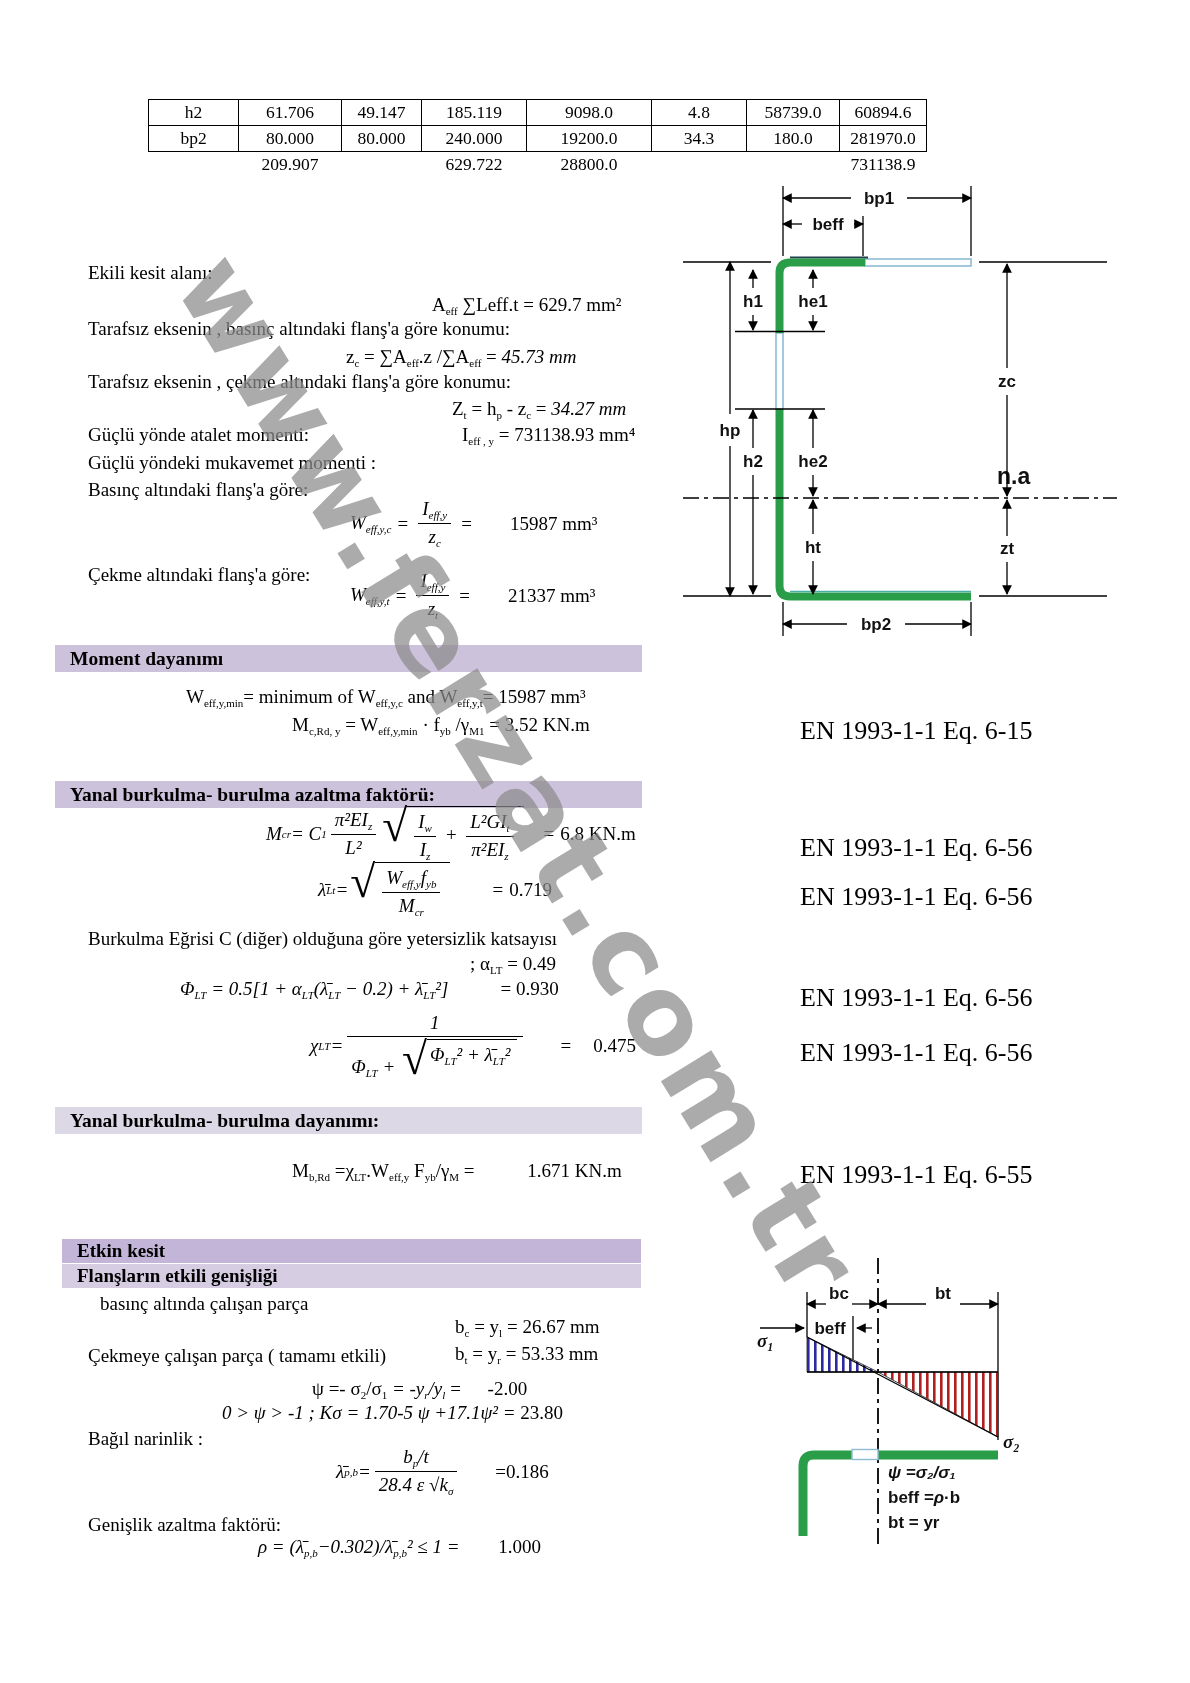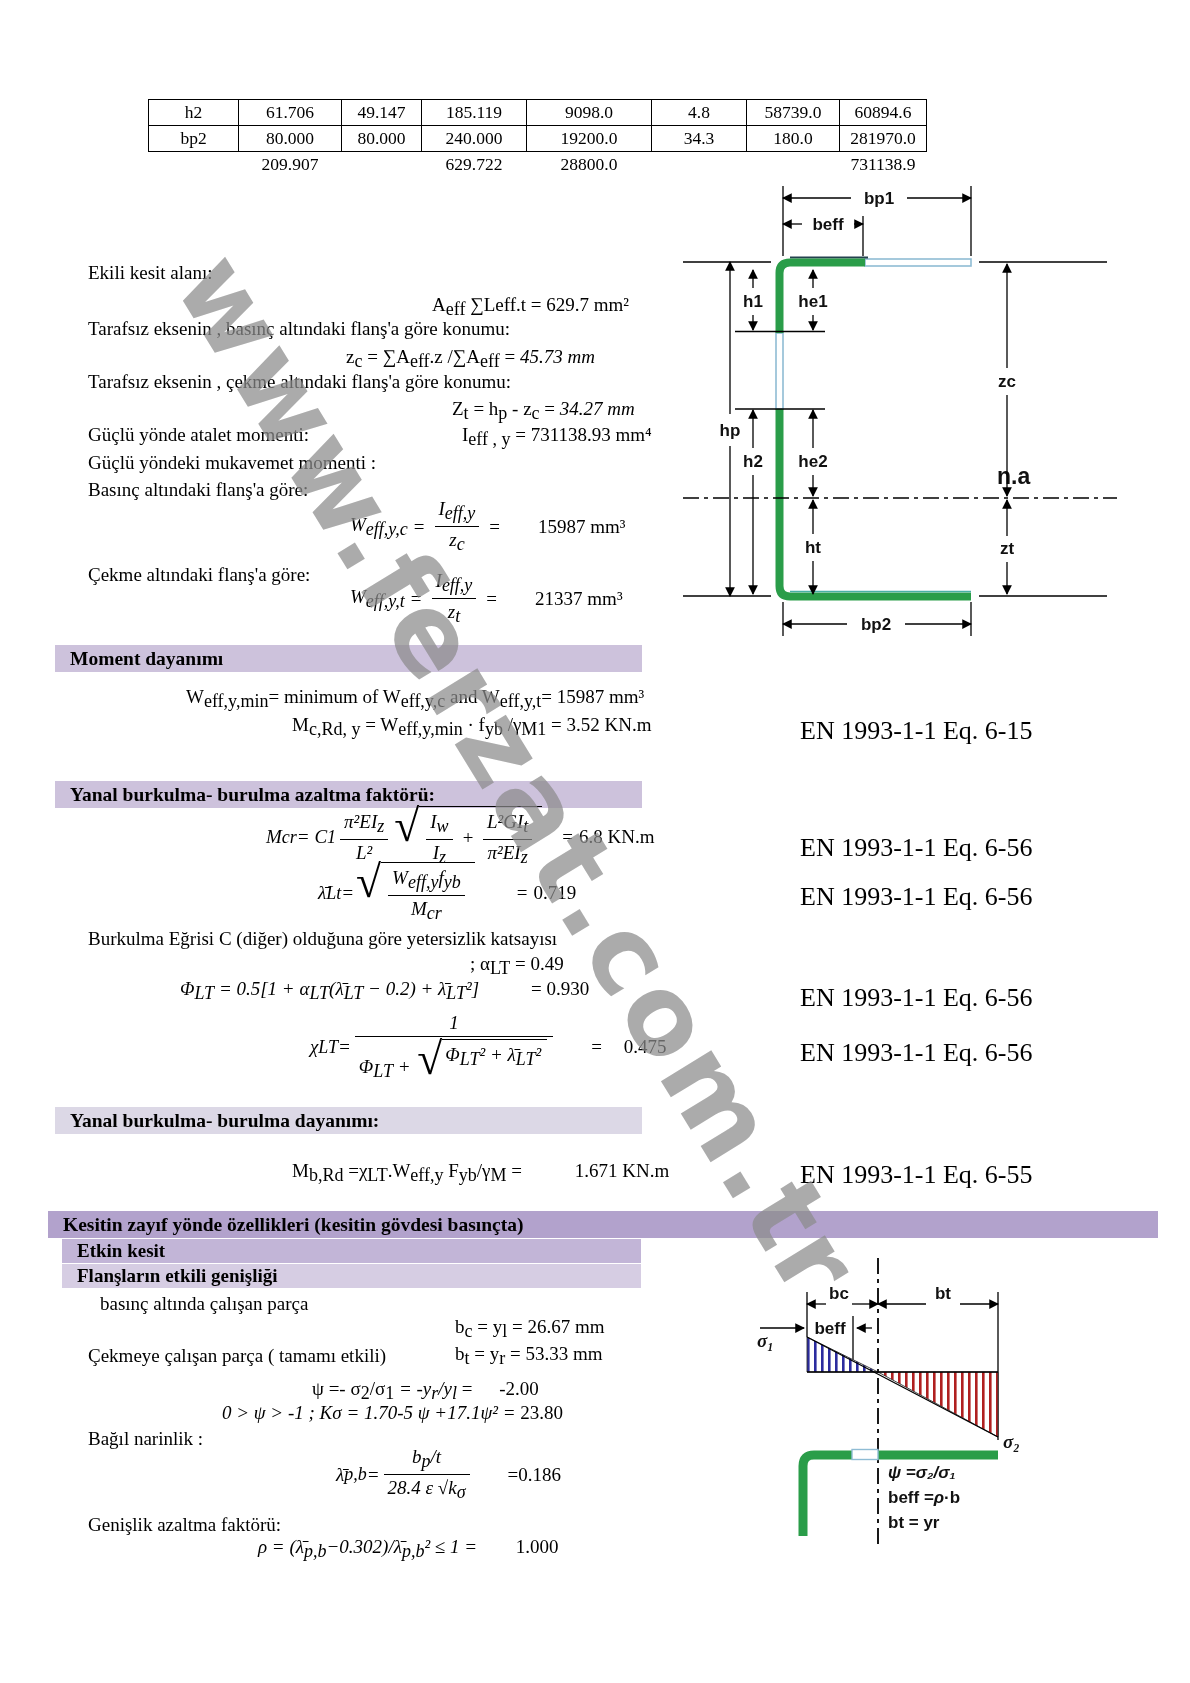--- a/index.html
+++ b/index.html
@@ -1,21 +1,21 @@
 <!DOCTYPE html>
 <html><head>
 <meta charset="utf-8">
 <style>
   html,body{margin:0;padding:0;background:#e8e8e8;}
   .page{position:relative;width:1190px;height:1683px;background:#ffffff;margin:0 auto;
         font-family:"Liberation Serif",serif;color:#000;overflow:hidden;}
   .abs{position:absolute;white-space:nowrap;}
   .t{font-size:19px;line-height:22px;}
   .it{font-style:italic;}
-  .sb{font-size:18px;vertical-align:-4px;}
+  .sb{font-size:11px;vertical-align:-4px;}
   .fr{display:inline-flex;align-items:center;font-size:19px;}
   .frac{display:inline-block;vertical-align:middle;text-align:center;margin:0 4px;}
   .frac .fn{display:block;padding:0 4px 2px;border-bottom:1.5px solid #000;}
   .frac .fd{display:block;padding:2px 4px 0;}
   .sqrt{display:inline-flex;align-items:flex-start;margin:0 2px;}
   .sqrt .rs{font-size:2.4em;line-height:0.82;font-style:normal;transform:translateY(1px);}
   .sqrt .re{border-top:1.7px solid #000;padding:4px 6px 0 3px;display:inline-block;}
   .band{position:absolute;font-weight:bold;font-size:19.5px;line-height:27px;padding-left:15px;white-space:nowrap;}
   .ref{position:absolute;font-size:26px;white-space:nowrap;}
   .val{font-style:normal;}
@@ -202,21 +202,20 @@
     <span class="val" style="margin-left:34px">=</span>
     <span class="val" style="margin-left:22px">0.475</span>
   </div>
   <div class="ref" style="left:800px;top:1038px">EN 1993-1-1 Eq. 6-56</div>
 
   <div class="band" style="left:55px;top:1107px;width:572px;background:#dcd8e6">Yanal burkulma- burulma dayanımı:</div>
 
   <div class="abs t" style="left:292px;top:1160px"><span>M</span><span class="sb">b,Rd</span><span> =χ</span><span class="sb">LT</span><span>.W</span><span class="sb">eff,y</span><span> F</span><span class="sb">yb</span><span>/γ</span><span class="sb">M</span><span> = </span><span class="val" style="margin-left:48px">1.671  KN.m</span></div>
   <div class="ref" style="left:800px;top:1160px">EN 1993-1-1 Eq. 6-55</div>
 
-  <div class="band" style="left:48px;top:1211px;width:1095px;background:#b2a2cc">Kesitin zayıf yönde özellikleri (kesitin gövdesi basınçta)</div>
   <div class="band" style="left:62px;top:1239px;width:564px;background:#c2b5d7;font-size:19px;line-height:24px">Etkin kesit</div>
   <div class="band" style="left:62px;top:1264px;width:564px;background:#d6cde3;font-size:19px;line-height:24px">Flanşların etkili genişliği</div>
 
   <div class="abs t" style="left:100px;top:1293px">basınç altında çalışan parça</div>
 
   <div class="abs t" style="left:455px;top:1316px"><span>b</span><span class="sb">c</span><span> = y</span><span class="sb">l</span><span> = </span><span class="val">26.67 mm</span></div>
 
   <div class="abs t" style="left:88px;top:1345px">Çekmeye çalışan parça ( tamamı etkili)</div>
   <div class="abs t" style="left:455px;top:1343px"><span>b</span><span class="sb">t</span><span> = y</span><span class="sb">r</span><span> = </span><span class="val">53.33 mm</span></div>
 

